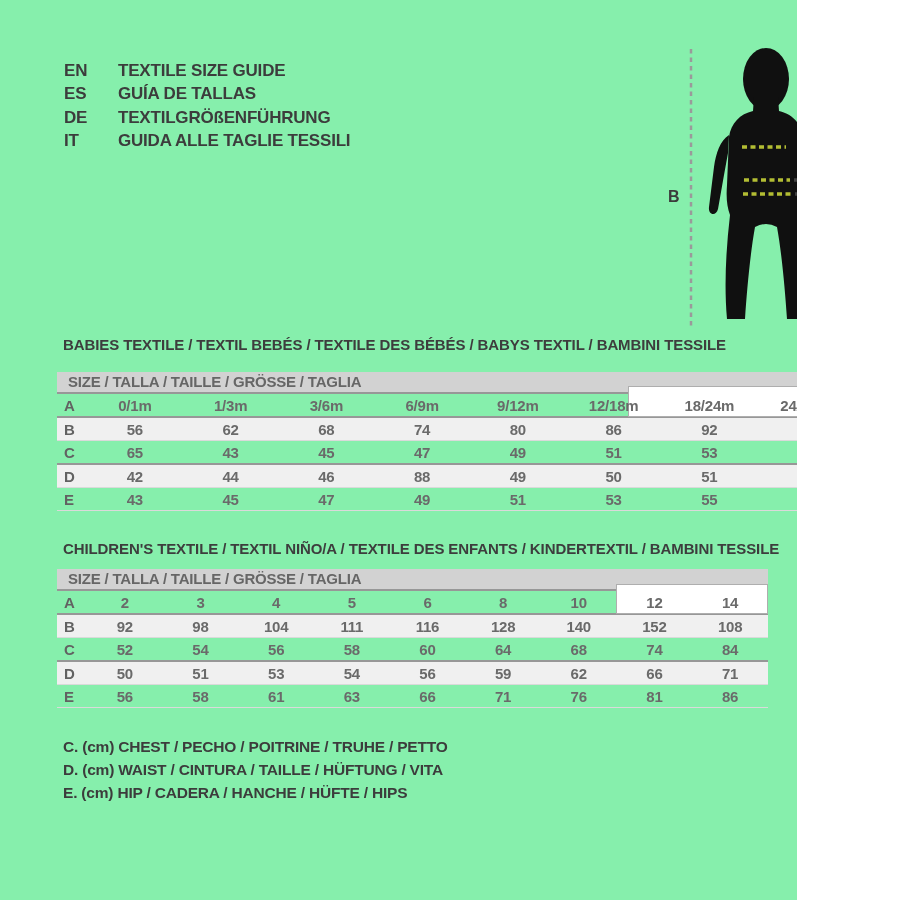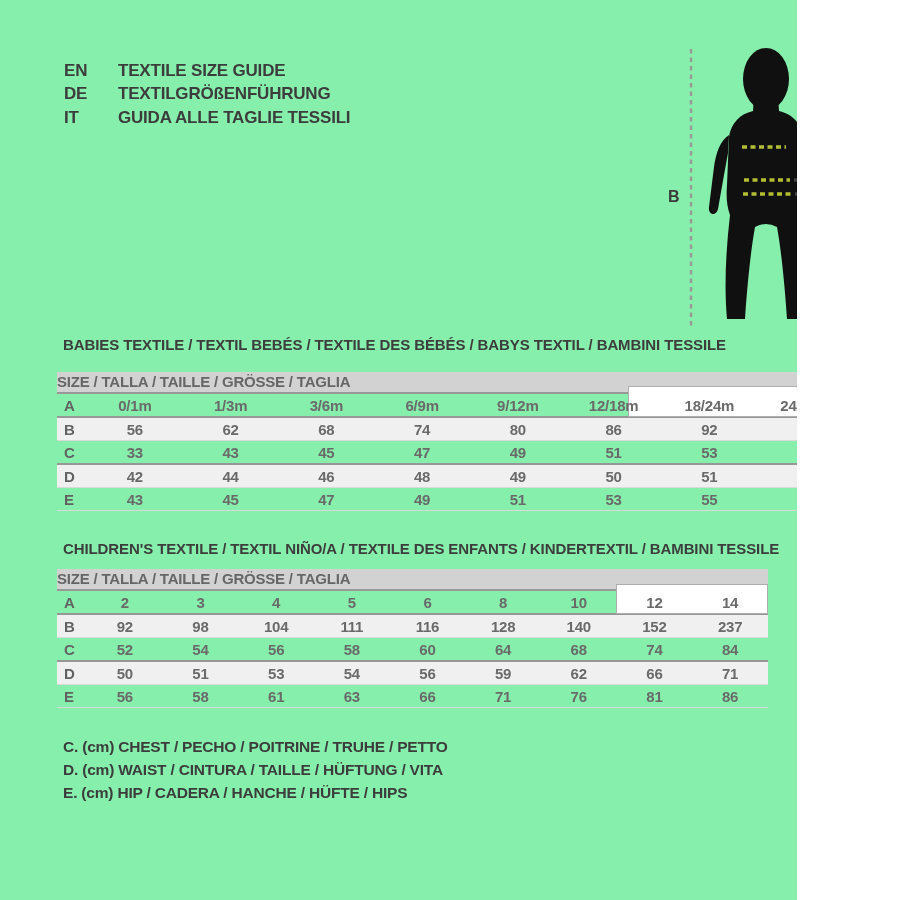--- a/index.html
+++ b/index.html
@@ -16,21 +16,21 @@
   
   .sec-title{position:absolute;left:63px;font-size:15px;letter-spacing:-0.1px;color:#3d3d3d;white-space:nowrap}
   .t-babies{top:336px}
   .t-children{top:540px}
 
   
   .tblwrap{position:absolute;left:57px}
   .w-babies{top:372px;width:796px}
   .w-children{top:569px;width:711px}
   .thead{height:20px;line-height:20px;background:#d2d2d2;border-bottom:2px solid #979797;
-         padding-left:0;font-size:15px;color:#666;letter-spacing:-0.2px}
+         padding-left:11px;font-size:15px;color:#666;letter-spacing:-0.2px}
   table{width:100%;border-collapse:collapse;table-layout:fixed;font-size:15px;color:#6a6a6a;border-bottom:1px solid #dadada}
   td{height:22px;text-align:center;position:relative;z-index:2;padding:0;letter-spacing:-0.2px;font-weight:bold}
   td.lbl{text-align:left;padding-left:7px;color:#626262}
   col.clbl{width:30px}
   tr.sb{background:#f0f0f0;border-top:2px solid #979797}
   tr.lb{border-top:1px solid #dadada}
 
   
   .hibox{position:absolute;background:#ffffff;border:1px solid #aeaeae;z-index:1}
   .hb-babies{left:571px;top:14px;width:223px;height:29px}
@@ -39,20 +39,21 @@
   
   .legend{position:absolute;left:63px;top:735px;font-size:15.5px;line-height:23.2px;letter-spacing:-0.2px}
 </style>
 </head>
 <body>
 
 <div class="page">
 
   <div class="langs">
     <div><span class="code">EN</span><span>TEXTILE SIZE GUIDE</span></div>
+    <div><span class="code">ES</span><span>GUÍA DE TALLAS</span></div>
     <div><span class="code">DE</span><span>TEXTILGRÖßENFÜHRUNG</span></div>
     <div><span class="code">IT</span><span>GUIDA ALLE TAGLIE TESSILI</span></div>
   </div>
 
   <svg class="fig" width="210" height="300" viewBox="0 0 210 300">
     <line x1="33" y1="14" x2="33" y2="292" stroke="#9a9a9a" stroke-width="2.5" stroke-dasharray="4.5 4"></line>
     <g fill="#101010">
       <ellipse cx="108" cy="44" rx="23" ry="31"></ellipse>
       <path d="M96,62 L95,76 C82,79 73,88 71,102 L69,150 C68,163 69,172 72,180 C68,215 66,250 69,284 L87,284 C89,255 92,220 97,192 Q108,186 119,192 C124,220 127,255 129,284 L145,284 C148,250 147,215 144,180 C147,172 148,163 147,150 L145,102 C143,88 134,79 121,76 L120,62 Z"></path>
       <path d="M71,100 C62,106 58,118 56,132 L51,172 C50,180 58,182 60,174 L66,140 L70,118 Z"></path>
@@ -109,35 +110,35 @@
         <td>62</td>
         <td>68</td>
         <td>74</td>
         <td>80</td>
         <td>86</td>
         <td>92</td>
         <td>98</td>
       </tr>
       <tr class="lb">
         <td class="lbl">C</td>
-        <td>33</td>
+        <td>65</td>
         <td>43</td>
         <td>45</td>
         <td>47</td>
         <td>49</td>
         <td>51</td>
         <td>53</td>
         <td>55</td>
       </tr>
       <tr class="sb">
         <td class="lbl">D</td>
         <td>42</td>
         <td>44</td>
         <td>46</td>
-        <td>48</td>
+        <td>88</td>
         <td>49</td>
         <td>50</td>
         <td>51</td>
         <td>52</td>
       </tr>
       <tr class="lb">
         <td class="lbl">E</td>
         <td>43</td>
         <td>45</td>
         <td>47</td>
@@ -185,21 +186,21 @@
       <tr class="sb">
         <td class="lbl">B</td>
         <td>92</td>
         <td>98</td>
         <td>104</td>
         <td>111</td>
         <td>116</td>
         <td>128</td>
         <td>140</td>
         <td>152</td>
-        <td>237</td>
+        <td>108</td>
       </tr>
       <tr class="lb">
         <td class="lbl">C</td>
         <td>52</td>
         <td>54</td>
         <td>56</td>
         <td>58</td>
         <td>60</td>
         <td>64</td>
         <td>68</td>

